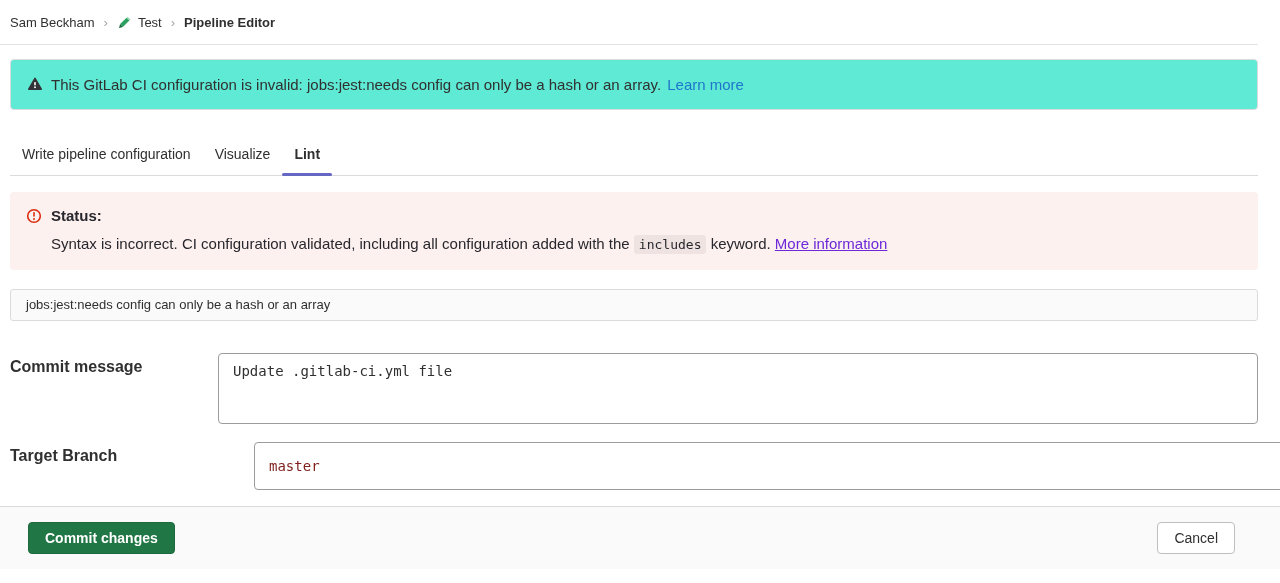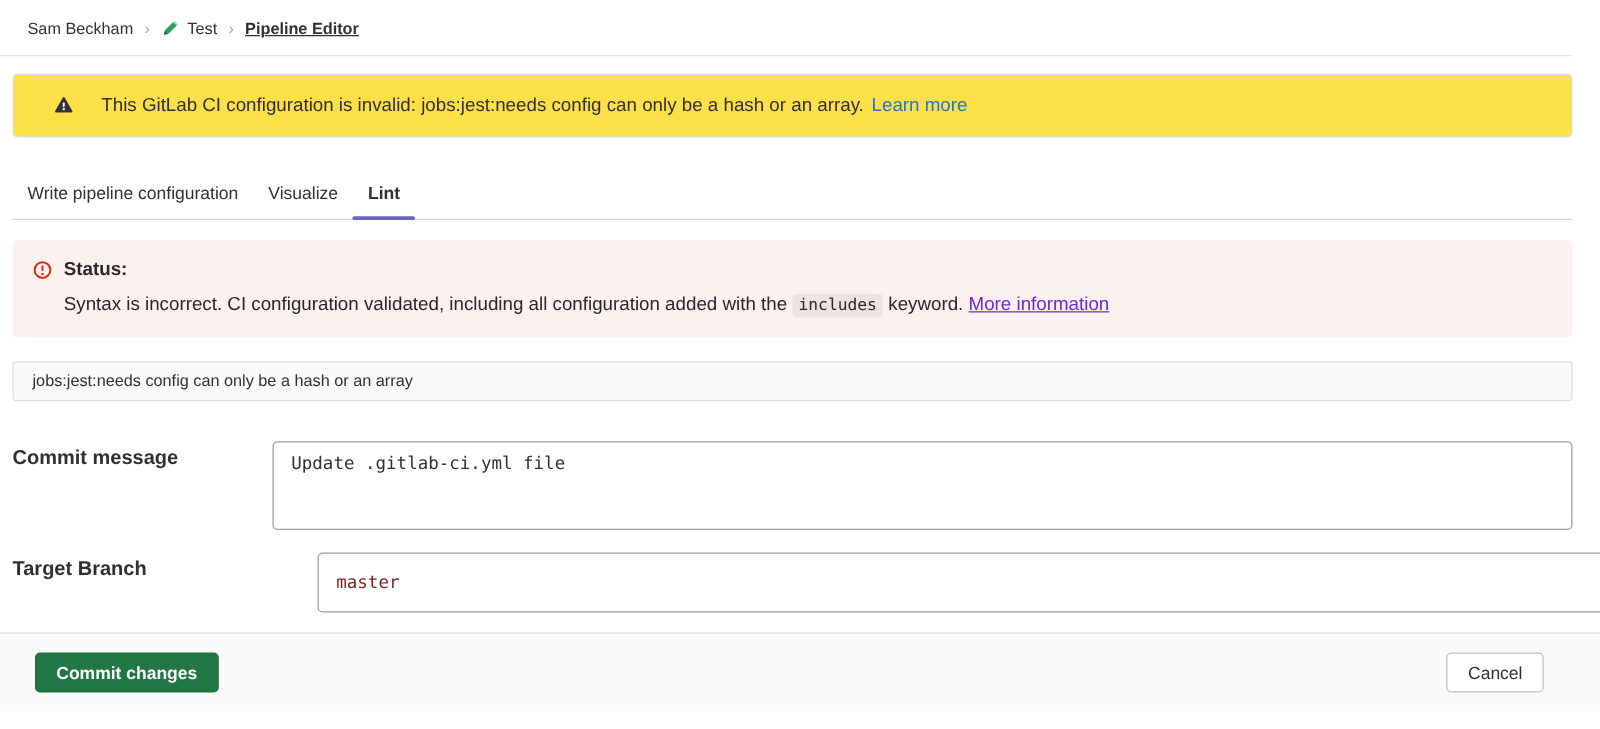--- a/index.html
+++ b/index.html
@@ -10,40 +10,40 @@
     font-family: "Liberation Sans", sans-serif;
     color: #303030;
     overflow: hidden;
     position: relative;
   }
 
   
   .breadcrumb-bar {
     height: 45px;
     display: flex; align-items: center; gap: 9px;
-    padding-left: 22px; margin-right: 22px;
+    padding-left: 10px; margin-right: 22px;
     border-bottom: 1px solid #e3e3e3;
     font-size: 13px;
   }
   .crumb-link { color: #303030; text-decoration: none; cursor: pointer; }
   .crumb-sep { color: #a8a8a8; font-size: 13px; }
-  .crumb-current { font-weight: 700; text-decoration: underline; }
+  .crumb-current { font-weight: 700; }
   .crumb-with-icon { display: flex; align-items: flex-start; gap: 6px; }
 
   
   .container { margin: 0 22px 0 10px; }
 
   
   .banner {
     margin-top: 14px;
-    background: #fde047;
+    background: #5eead4;
     border: 1px solid #dbdbdb;
     border-radius: 4px;
-    padding: 15px 32px;
-    display: flex; align-items: flex-start; gap: 22px;
+    padding: 15px 16px;
+    display: flex; align-items: flex-start; gap: 8px;
     font-size: 15px; line-height: 19px;
   }
   .banner .icon-box { flex: 0 0 auto; margin-top: 1px; }
   .banner a { margin-left: 2px; }
   a.plain-link { color: #1f75cb; text-decoration: none; cursor: pointer; }
   a.underline-link { color: #6d28d9; text-decoration: underline; cursor: pointer; }
 
   
   .tabs {
     margin-top: 27px;

